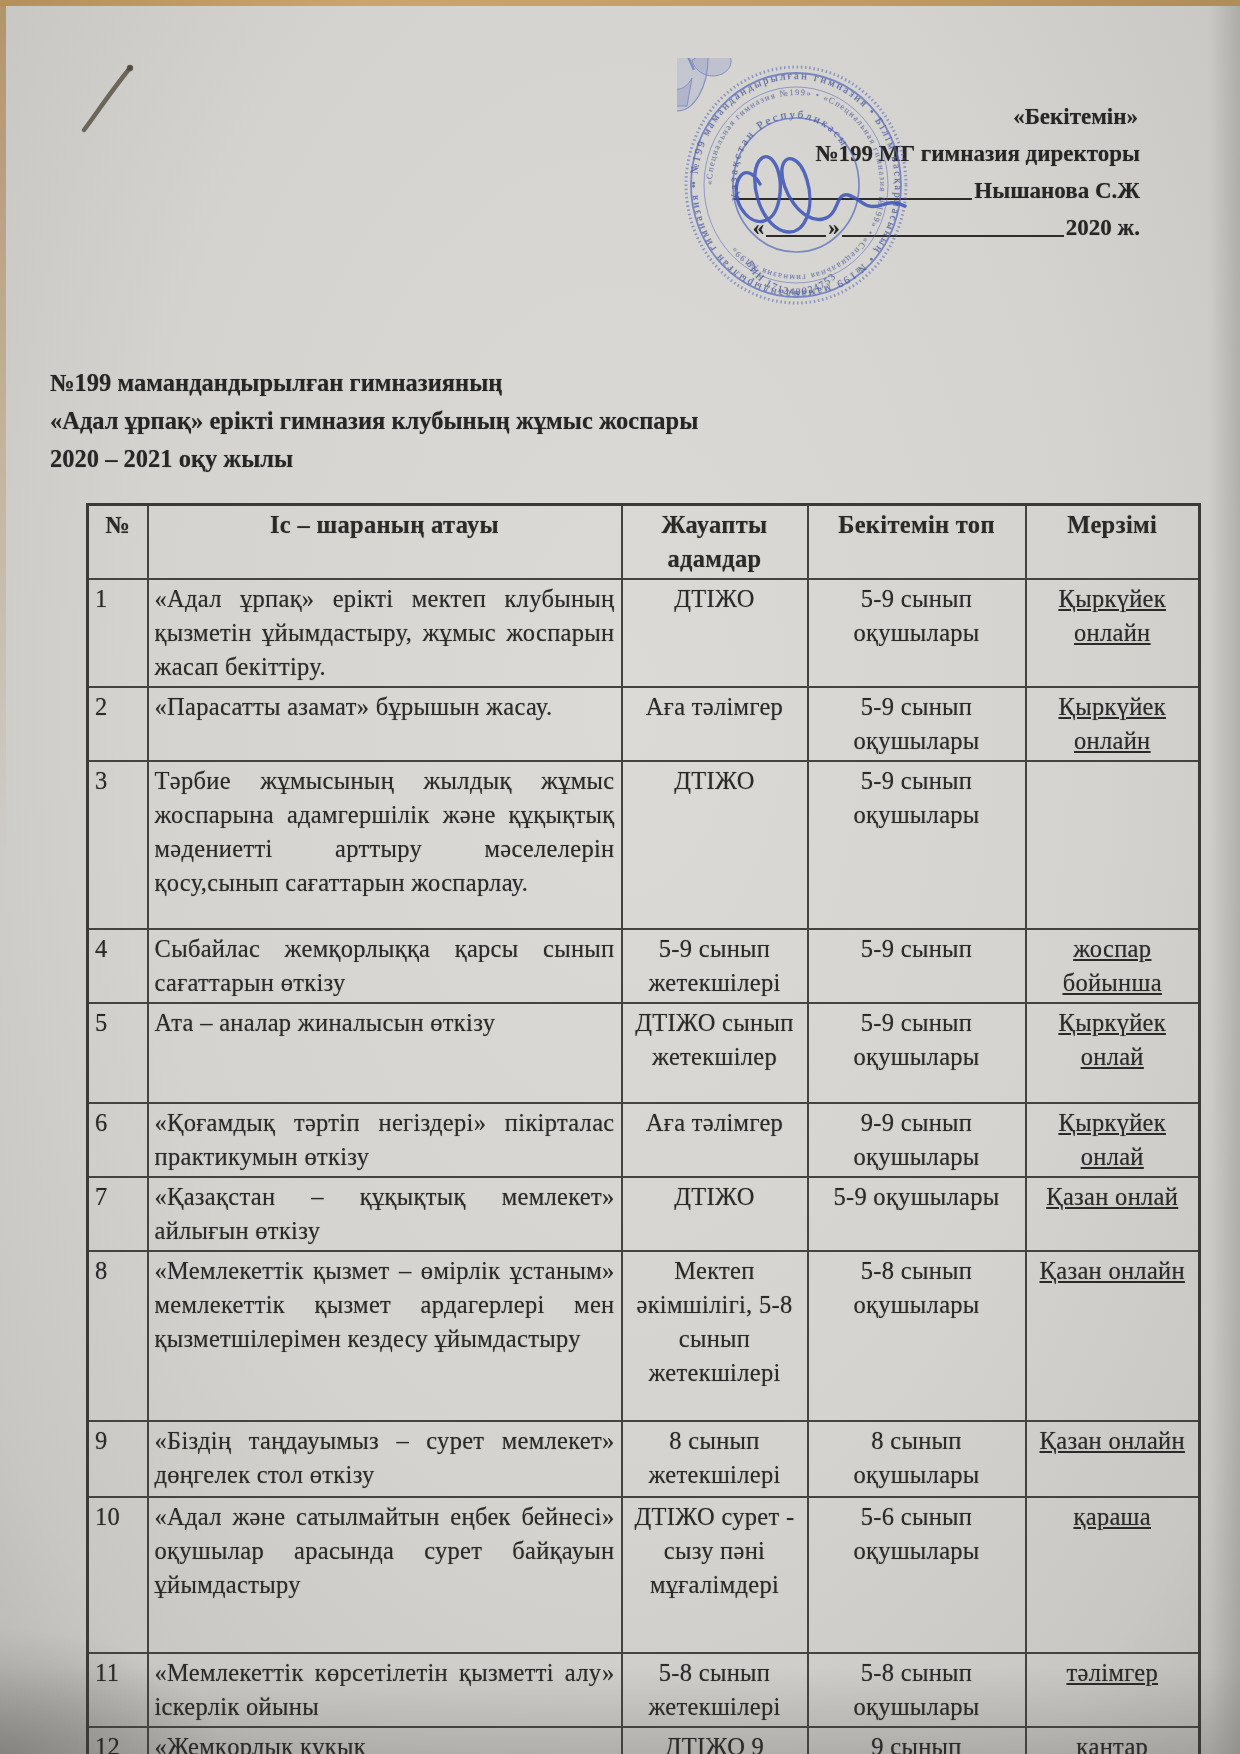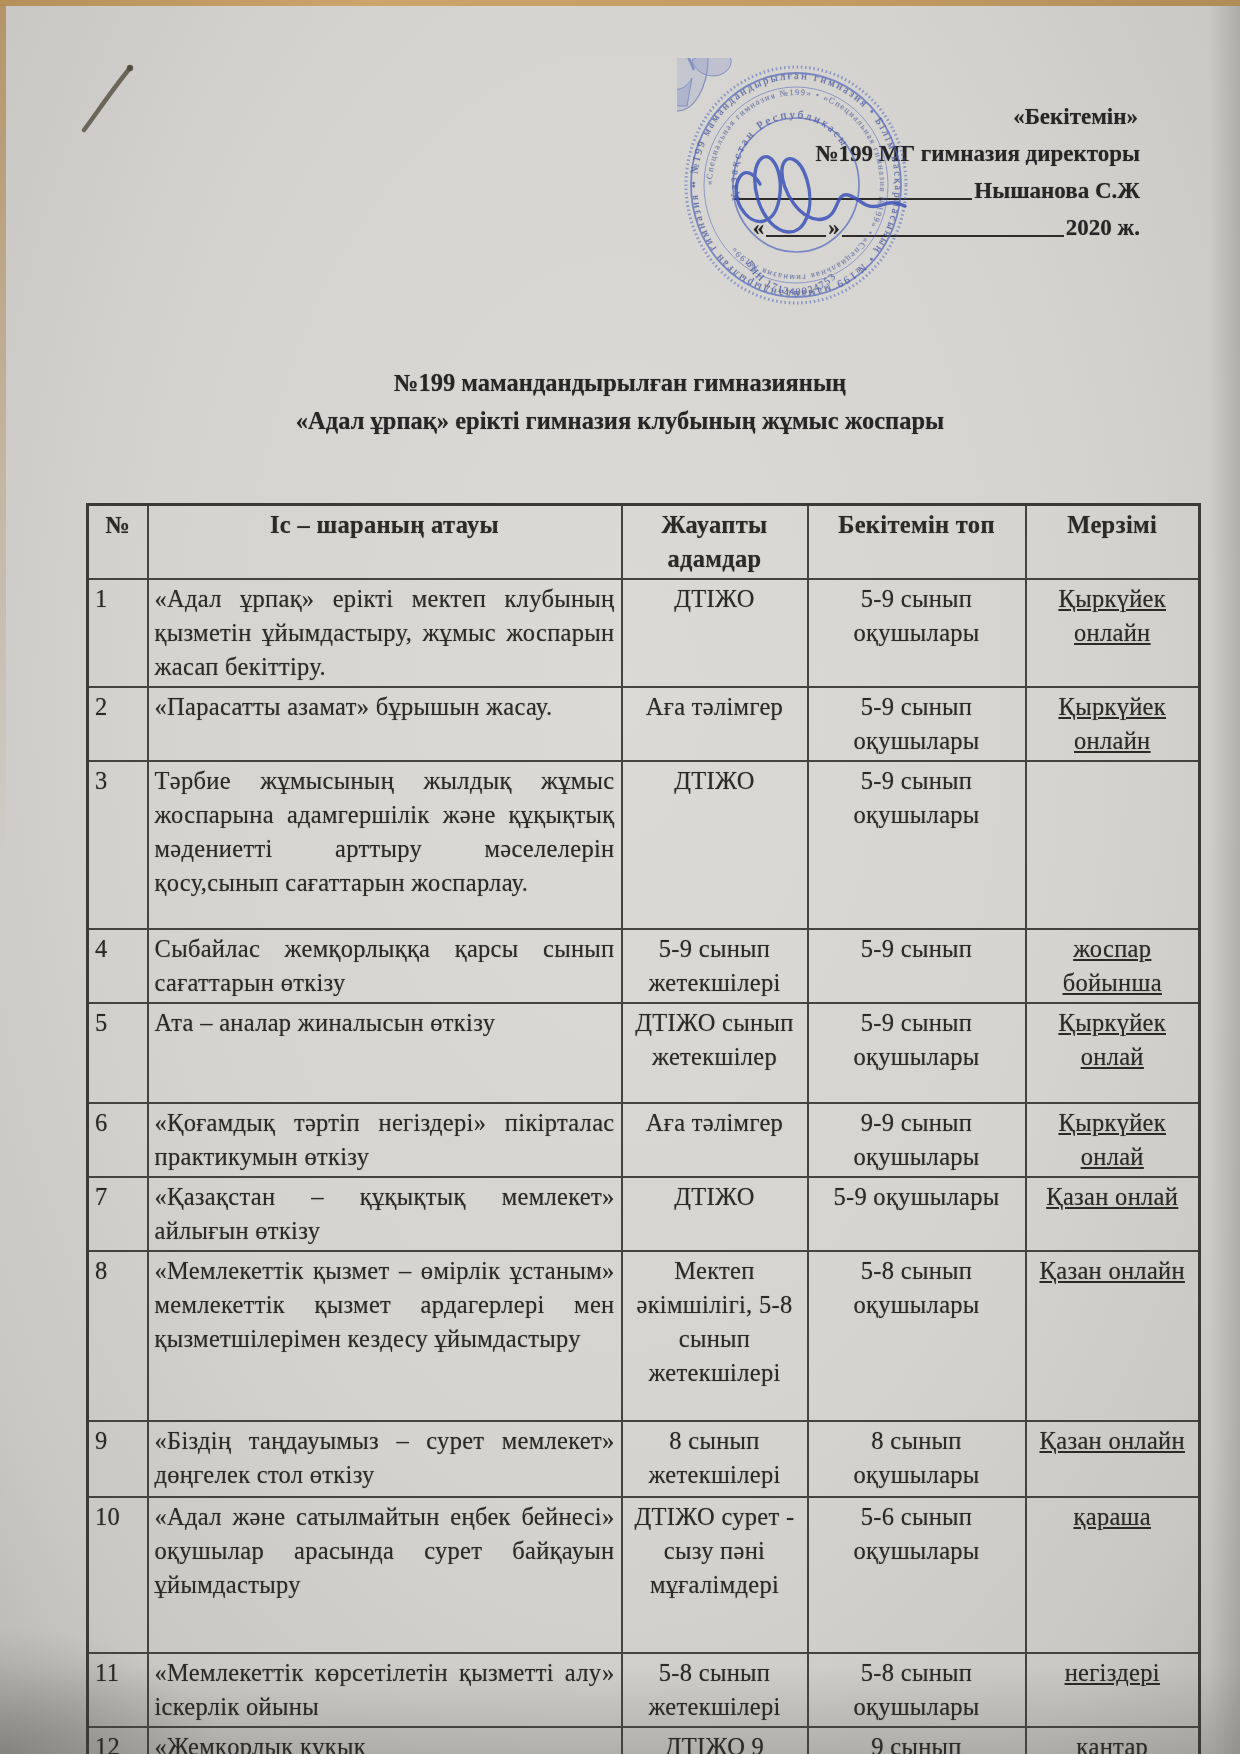--- a/index.html
+++ b/index.html
@@ -42,21 +42,21 @@
   }
   .w240{width:238px;}
   .w62{width:60px;}
   .w228{width:222px;}
   
   .stamp{position:absolute;left:677px;top:58px;filter:blur(0.45px);}
   .signature{position:absolute;left:712px;top:126px;filter:blur(0.3px);}
   
   .title{
     position:absolute;left:50px;top:364px;width:1140px;
-    text-align:center;font-weight:bold;font-size:24.5px;line-height:38px;
+    text-align:left;font-weight:bold;font-size:24.5px;line-height:38px;
   }
   
   table.plan{
     position:absolute;left:86px;top:503px;width:1112px;
     border-collapse:collapse;table-layout:fixed;
     font-size:24.5px;line-height:34px;letter-spacing:0.3px;
     color:#2a2a28;
   }
   table.plan td, table.plan th{
     border:2.4px solid #45433f;
@@ -136,20 +136,21 @@
     <path d="M 48,58 C 32,30 16,60 29,82 C 42,103 62,99 67,74
              C 73,46 58,20 47,35 C 36,52 47,97 71,105
              C 94,112 103,80 95,54 C 88,30 72,26 70,43
              C 68,64 90,98 111,93 C 128,89 123,66 136,69
              C 149,72 152,85 170,79 C 180,75 186,77 193,80" stroke="#3b53b8" stroke-width="3.4" fill="none" stroke-linecap="round" opacity="0.85"></path>
   </svg>
 
   <div class="title">
     <div>№199 мамандандырылған гимназияның</div>
     <div>«Адал ұрпақ» ерікті гимназия клубының жұмыс жоспары</div>
+    <div>2020 – 2021 оқу жылы</div>
   </div>
 
   <table class="plan">
     <colgroup>
       <col style="width:60px">
         <col style="width:474px">
         <col style="width:186px">
       <col style="width:218px">
         <col style="width:174px">
     </colgroup>
@@ -231,21 +232,21 @@
         <td class="c-event">«Адал және сатылмайтын еңбек бейнесі» оқушылар арасында сурет байқауын ұйымдастыру</td>
         <td class="c-resp">ДТІЖО сурет - сызу пәні мұғалімдері</td>
         <td class="c-targ">5-6 сынып оқушылары</td>
         <td class="c-term">қараша</td>
       </tr>
       <tr style="height:72px">
         <td class="c-num">11</td>
         <td class="c-event">«Мемлекеттік көрсетілетін қызметті алу» іскерлік ойыны</td>
         <td class="c-resp">5-8 сынып жетекшілері</td>
         <td class="c-targ">5-8 сынып оқушылары</td>
-        <td class="c-term">негіздері</td>
+        <td class="c-term">тәлімгер</td>
       </tr>
       <tr style="height:36px">
         <td class="c-num">12</td>
         <td class="c-event">«Жемқорлық құқық</td>
         <td class="c-resp">ДТІЖО 9</td>
         <td class="c-targ">9 сынып</td>
         <td class="c-term">қаңтар</td>
       </tr>
     </tbody>
   </table>

